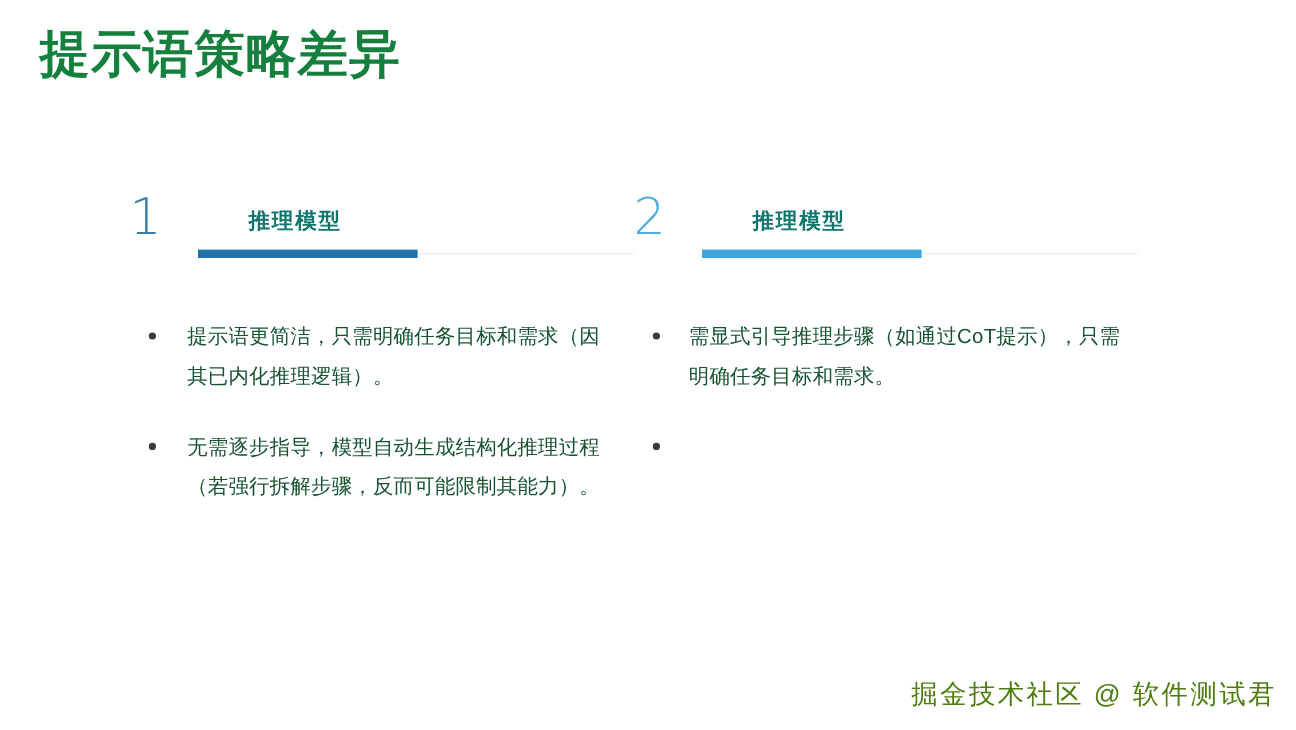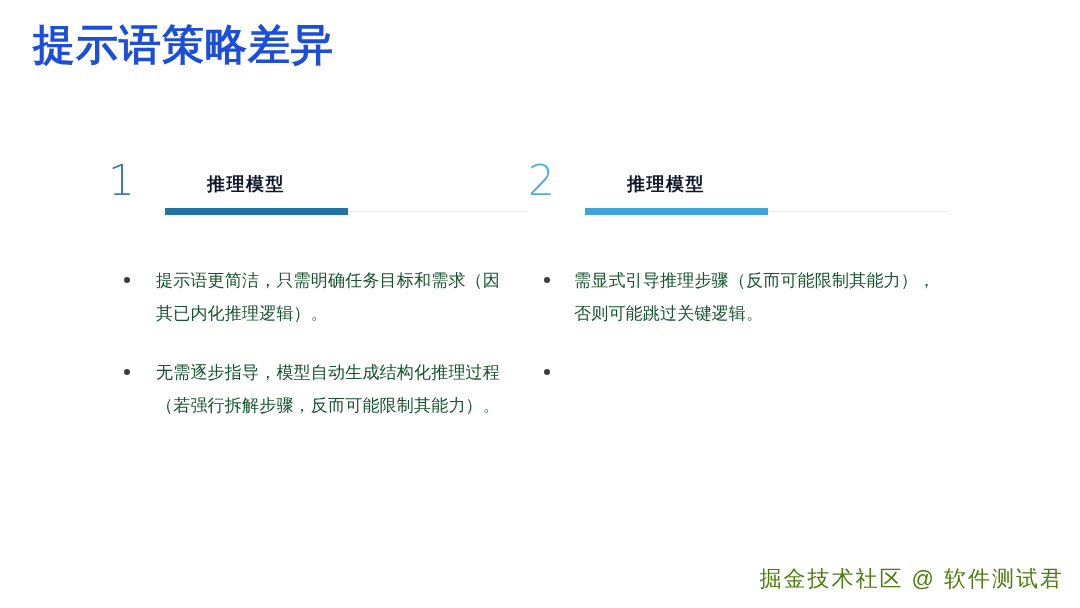--- a/index.html
+++ b/index.html
@@ -21,21 +21,21 @@
     background: #ffffff;
   }
 
   
   .slide-title {
     position: absolute;
     left: 33px;
     top: 21px;
     font-size: 42px;
     font-weight: bold;
-    color: #1d4ed8;
+    color: #15803d;
     letter-spacing: 1px;
     line-height: 1.15;
     white-space: nowrap;
   }
 
   
   .columns {
     position: absolute;
     left: 0;
     top: 160px;
@@ -62,21 +62,21 @@
     font-weight: 300;
     line-height: 1;
     font-family: "DejaVu Sans", "Liberation Sans", sans-serif;
   }
   .col-heading {
     position: absolute;
     left: 99px;
     top: 12px;
     font-size: 18px;
     font-weight: bold;
-    color: #0f172a;
+    color: #0f766e;
     letter-spacing: 1.5px;
     white-space: nowrap;
   }
   .col-rule {
     position: absolute;
     left: 57px;
     top: 48px;
     width: 363px;
     height: 7px;
   }
@@ -170,21 +170,21 @@
         <div class="col-number" style="color:#4FAEE0;">2</div>
         <div class="col-heading">推理模型</div>
         <div class="col-rule">
           <div class="rule-line"></div>
           <div class="rule-bar" style="background:#3FA3DC;"></div>
         </div>
       </div>
       <div class="bullets">
         <div class="bullet">
           <span class="dot"></span>
-          <span>需显式引导推理步骤（反而可能限制其能力），否则可能跳过关键逻辑。</span>
+          <span>需显式引导推理步骤（如通过CoT提示），只需明确任务目标和需求。</span>
         </div>
         <div class="bullet">
           <span class="dot"></span>
         </div>
       </div>
     </div>
 
   </div>
 
   <div class="watermark">掘金技术社区 @ 软件测试君</div>

